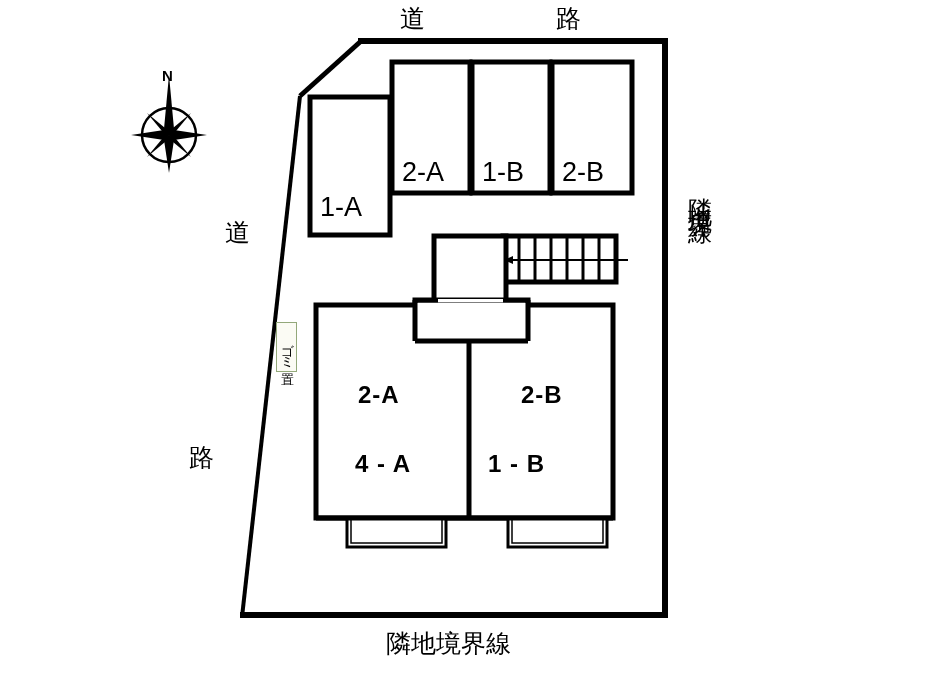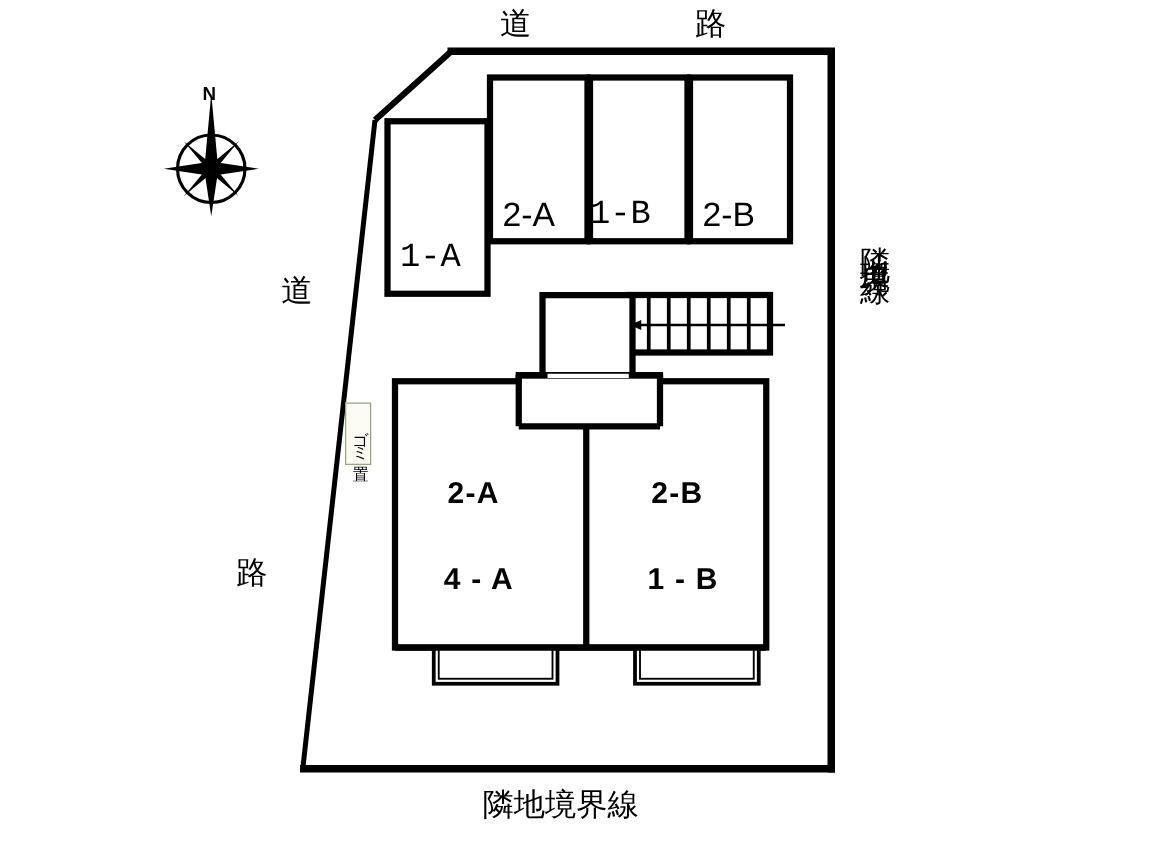--- a/index.html
+++ b/index.html
@@ -192,21 +192,21 @@
 <div class="lbl cjk" style="left:189px; top:445px;">路</div>
 
 <div class="lbl cjk-vert" style="left:684px; top:178px;">隣地境界線</div>
 
 <div class="lbl cjk" style="left:386px; top:631px;">隣地境界線</div>
 
 <div id="gomi-box">
   <div id="gomi-text">ゴミ置</div>
 </div>
 
-<div class="lbl stall-code" style="left:320px; top:192px;font-family:Liberation Mono, monospace;">1-A</div>
+<div class="lbl stall-code" style="left:320px; top:192px;">1-A</div>
 <div class="lbl stall-code" style="left:402px; top:157px;">2-A</div>
-<div class="lbl stall-code" style="left:472px; top:157px;font-family:Liberation Mono, monospace;">1-B</div>
+<div class="lbl stall-code" style="left:482px; top:157px;">1-B</div>
 <div class="lbl stall-code" style="left:562px; top:157px;">2-B</div>
 
 <div class="lbl unit-code" style="left:358px; top:381px;">2-A</div>
 <div class="lbl unit-code" style="left:355px; top:450px;">4 - A</div>
 <div class="lbl unit-code" style="left:521px; top:381px;">2-B</div>
-<div class="lbl unit-code" style="left:518px; top:450px;">1 - B</div>
+<div class="lbl unit-code" style="left:488px; top:450px;">1 - B</div>
 
 </body></html>

